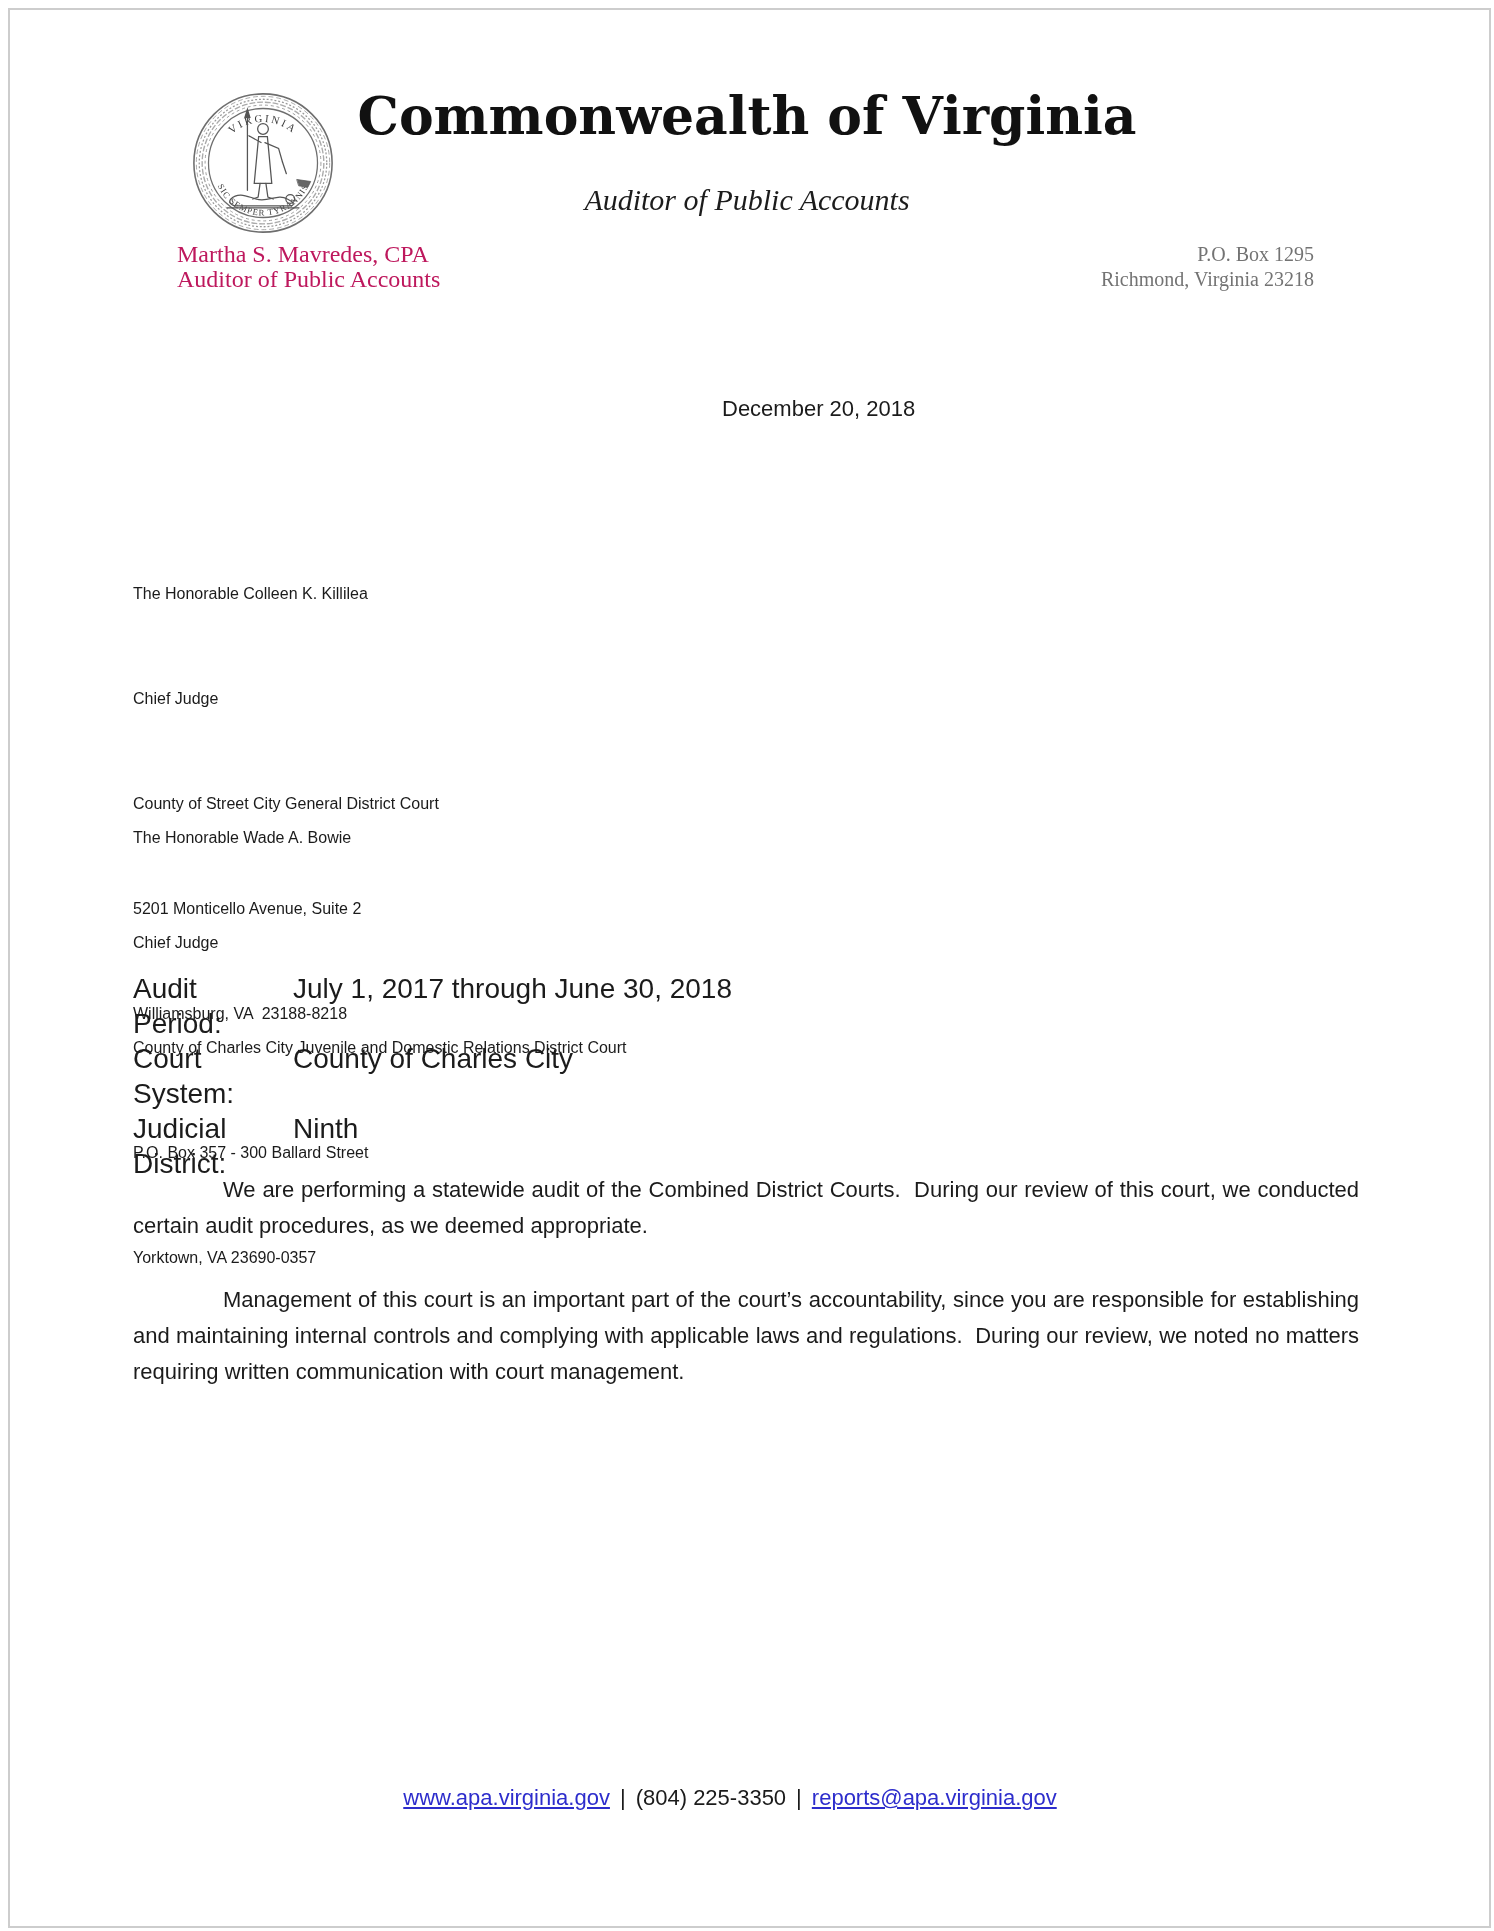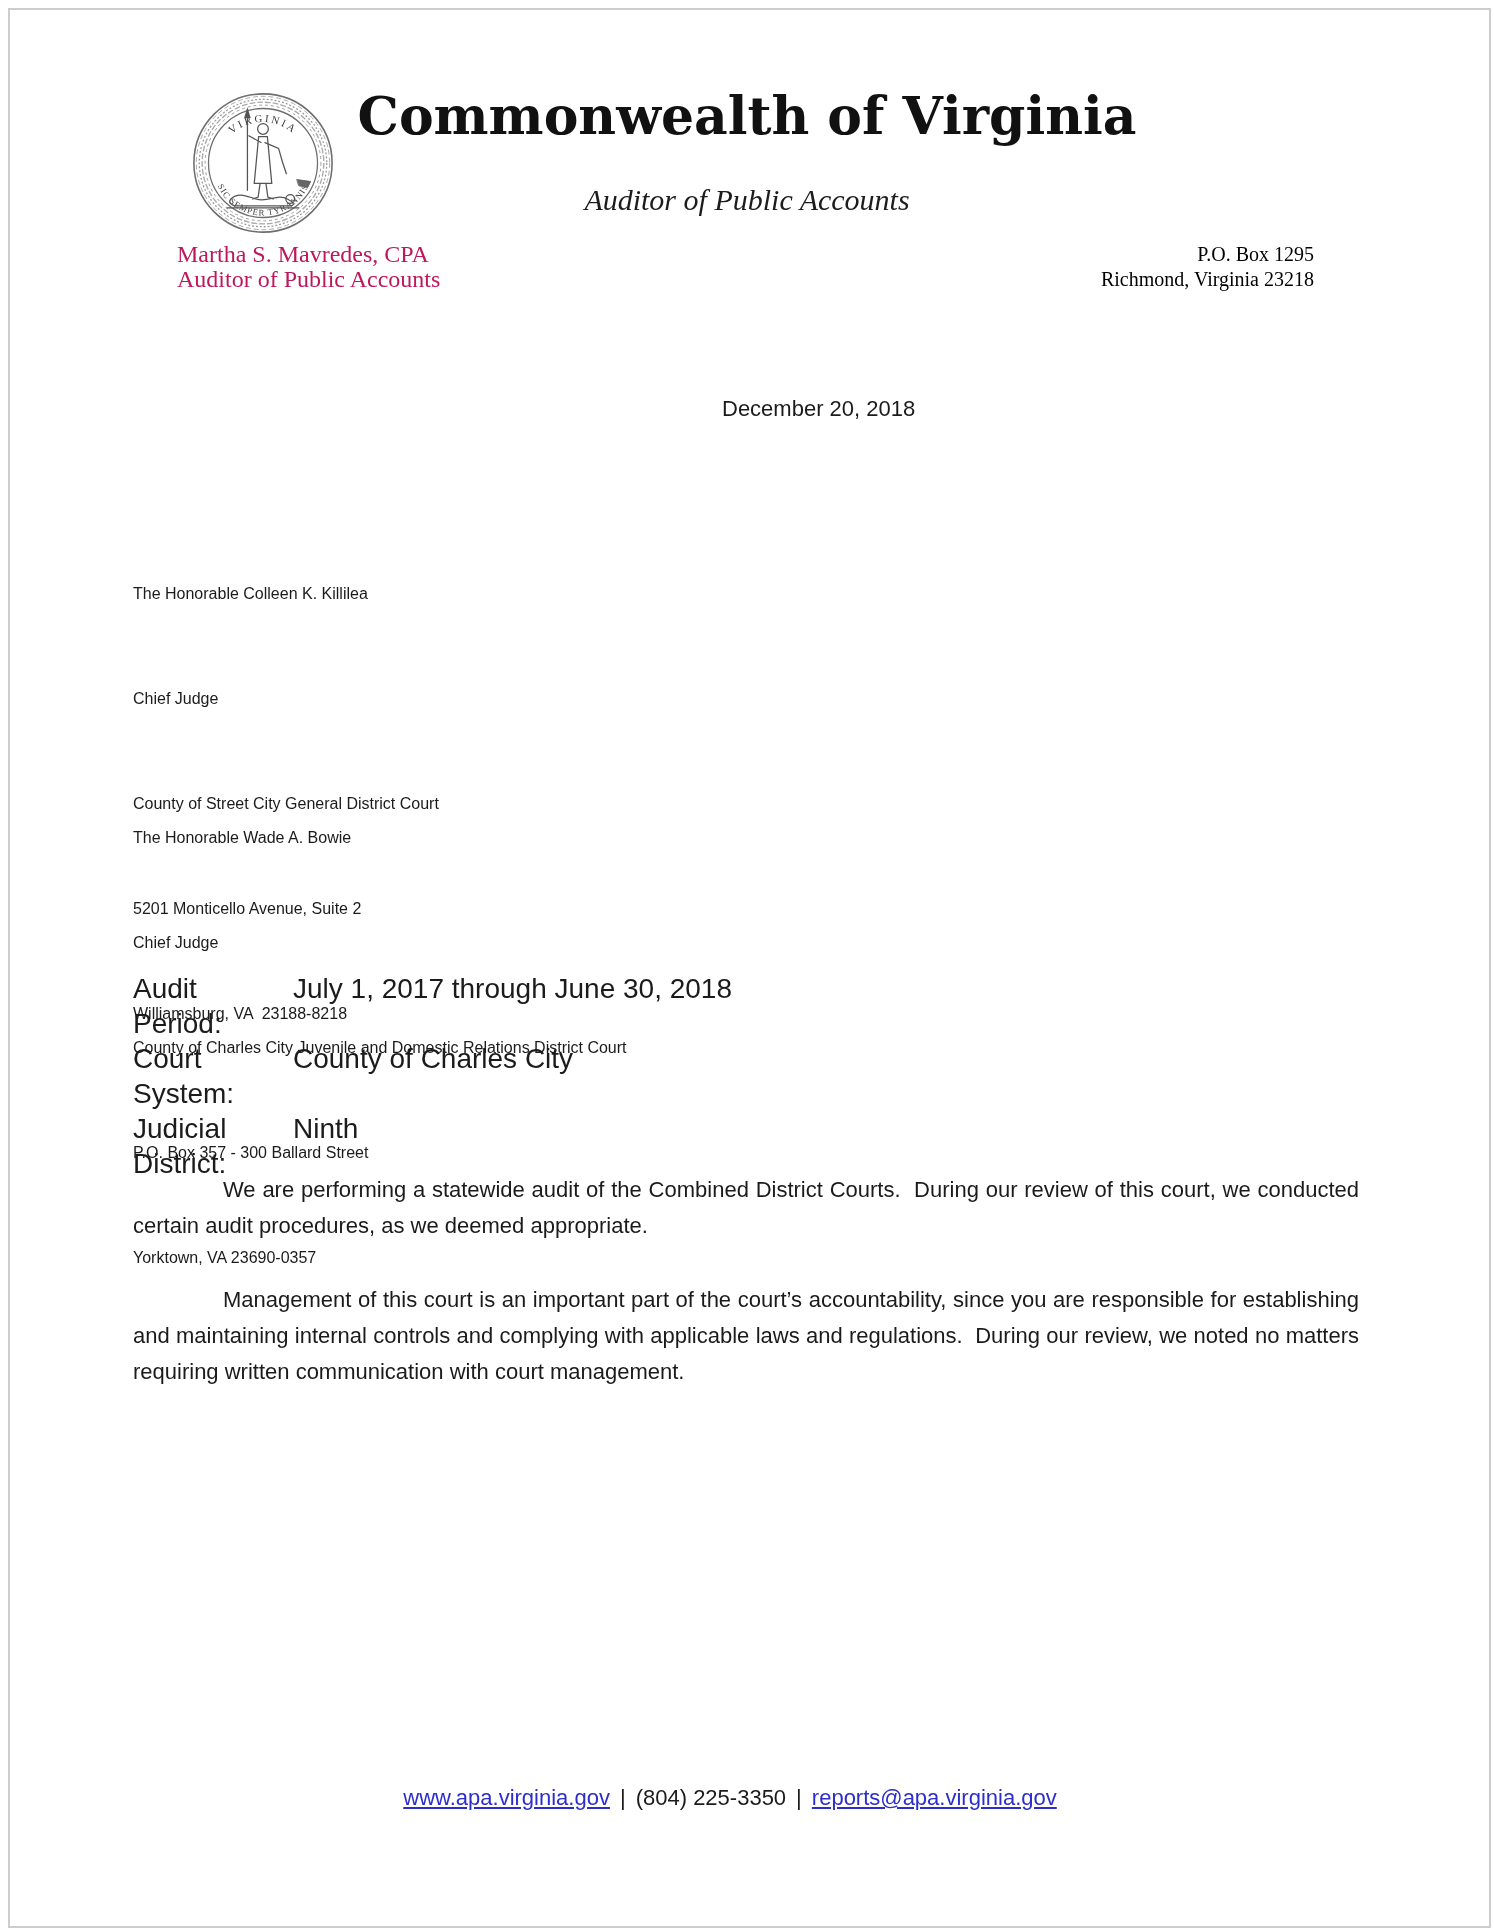--- a/index.html
+++ b/index.html
@@ -23,21 +23,21 @@
     position:absolute;left:0;top:183px;width:100%;text-align:center;
     font-family:"Liberation Serif",serif;font-style:italic;
     font-size:30px;color:#1c1c1c;
   }
   .lh-official{
     position:absolute;left:177px;top:242px;
     font-family:"Liberation Serif",serif;font-size:24px;line-height:25px;color:#be185d;
   }
   .lh-address{
     position:absolute;right:180px;top:242px;text-align:right;
-    font-family:"Liberation Serif",serif;font-size:20px;line-height:25px;color:#000000;
+    font-family:"Liberation Serif",serif;font-size:20px;line-height:25px;color:#737373;
   }
   
   .date{position:absolute;left:722px;top:396px;font-size:22px;}
   .addr{position:absolute;left:133px;font-size:16px;line-height:35px;white-space:pre-wrap;}
   .addr-1{top:506px;}
   .addr-2{top:750px;}
   .details{position:absolute;left:133px;top:971px;font-size:28px;line-height:35px;}
   .detail-row{display:flex;}
   .detail-label{width:160px;flex:0 0 160px;}
   .para{

